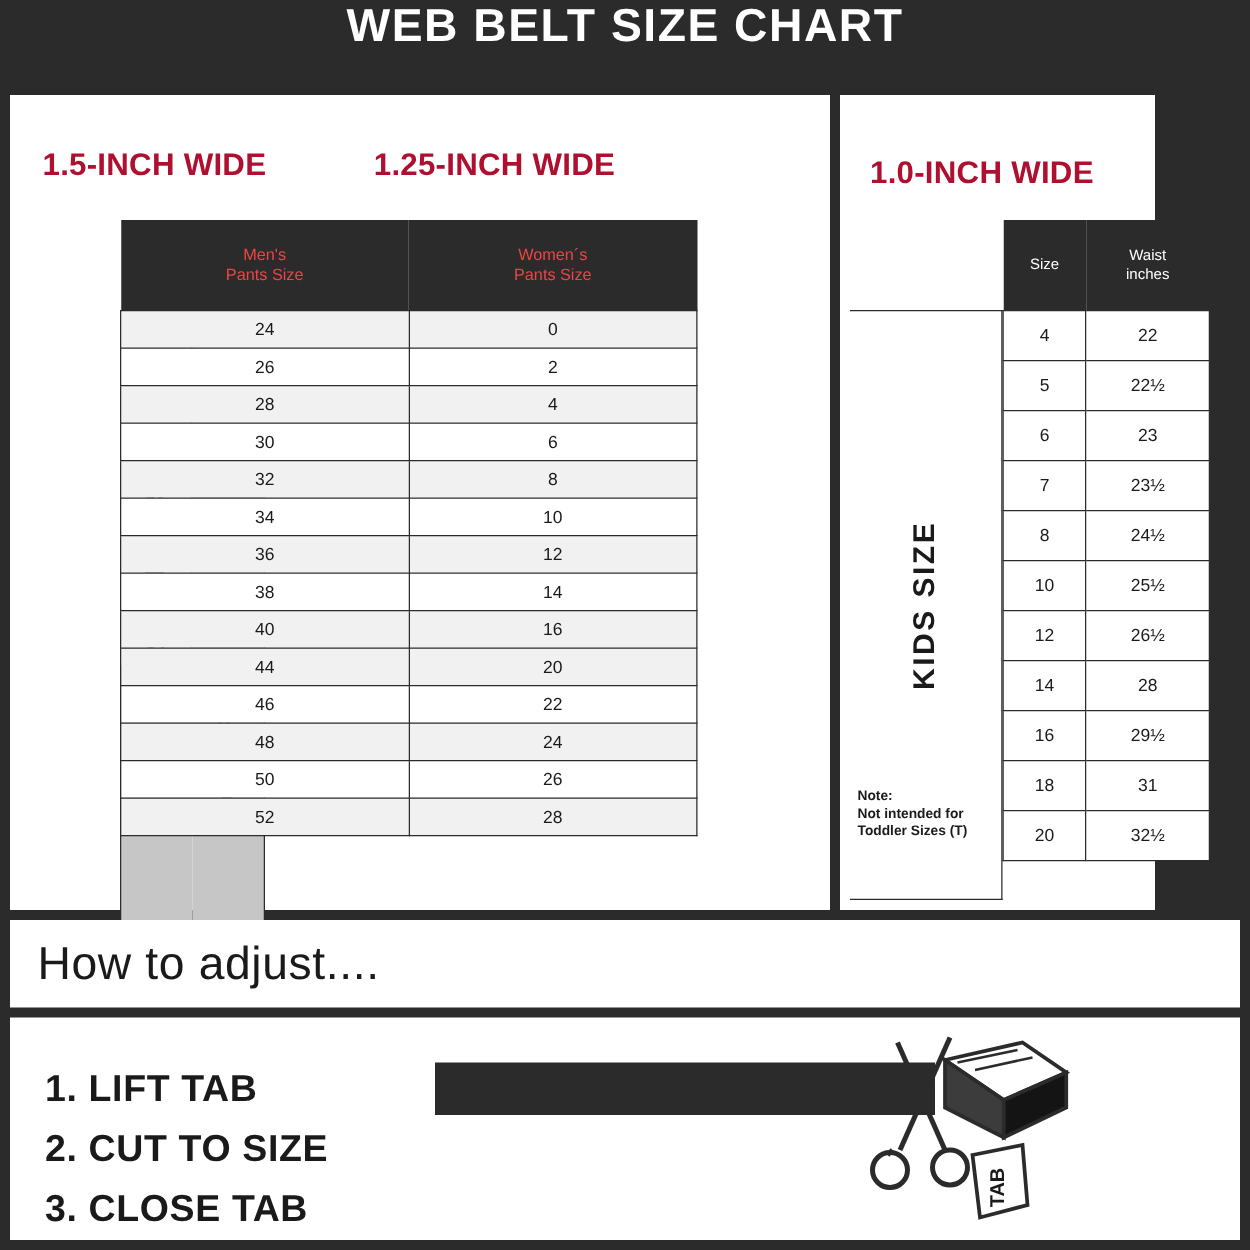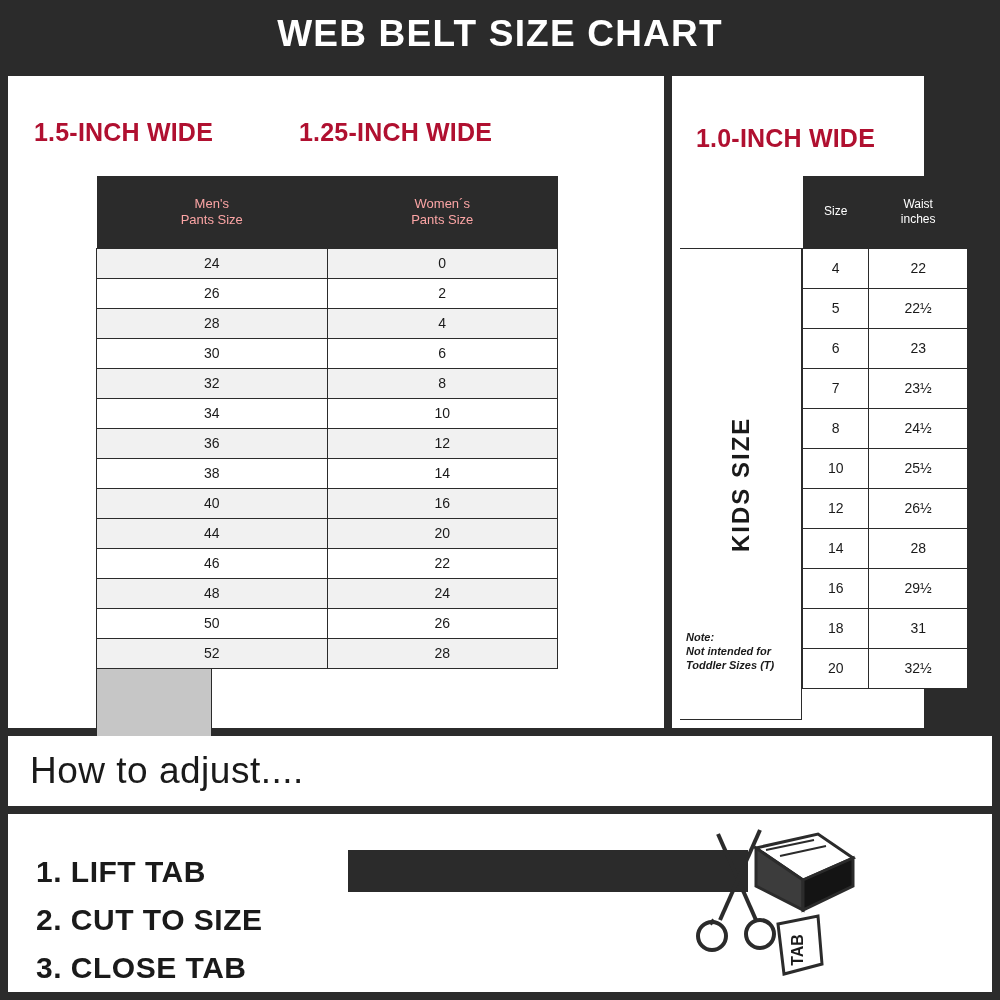--- a/index.html
+++ b/index.html
@@ -15,21 +15,21 @@
     background: #2b2b2b;
     overflow: hidden;
   }
 
   
   .title-bar {
     position: absolute;
     left: 0; top: 0;
     width: 1000px; height: 68px;
     background: #2b2b2b;
-    display: flex; align-items: center; justify-content: center;
+    display: flex; align-items: flex-start; justify-content: center;
   }
   .title-bar .title {
     color: #ffffff;
     font-size: 37px;
     font-weight: bold;
     letter-spacing: 1.2px;
   }
 
   
   .panels {
@@ -60,21 +60,21 @@
   .adult-wrap {
     position: absolute;
     left: 88px; top: 100px;
     width: 462px;
   }
   table.sz { border-collapse: collapse; width: 100%; }
   table.sz td, table.sz th { padding: 0; }
 
   .hdr-row td {
     background: #2b2b2b;
-    color: #fca5a5;
+    color: #ef4444;
     text-align: center;
     font-size: 13px;
     line-height: 16px;
     height: 72px;
     vertical-align: middle;
     font-weight: normal;
   }
 
   .adult-wrap td.cell {
     border: 1px solid #2b2b2b;
@@ -155,21 +155,20 @@
     font-size: 24px;
   }
   .kids-note {
     position: absolute;
     left: 14px; top: 554px;
     width: 112px;
     font-size: 11px;
     font-weight: bold;
     line-height: 14px;
     color: #1a1a1a;
-    font-style: italic;
   }
 
   
   .howto {
     position: absolute;
     left: 8px; top: 736px;
     width: 984px; height: 70px;
     background: #ffffff;
     display: flex; align-items: center;
   }

